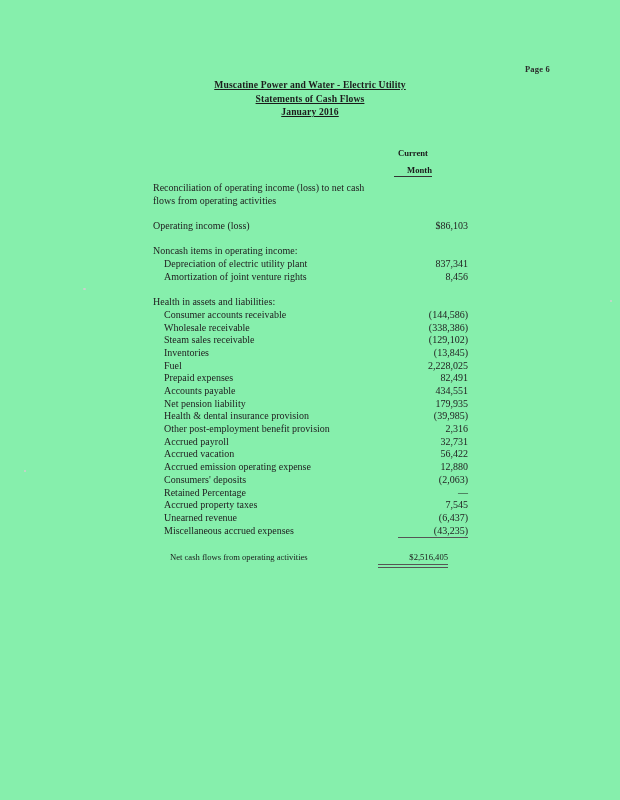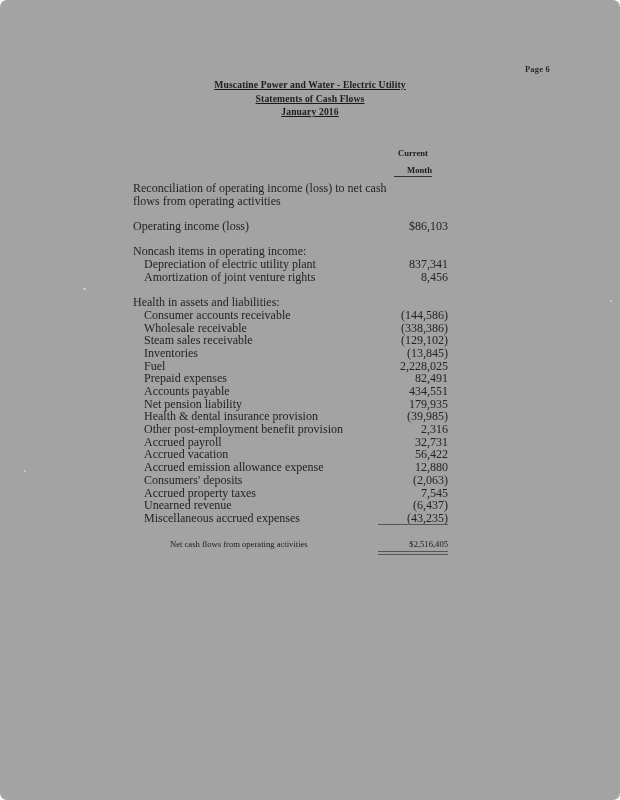--- a/index.html
+++ b/index.html
@@ -11,22 +11,21 @@
     height: 800px;
     background: #ffffff;
     font-family: "Liberation Serif", serif;
     color: #1a1a1a;
     overflow: hidden;
     position: relative;
   }
   .page {
     position: absolute;
     inset: 0;
-    background: #a3a3a3;
-    border-radius: 7px;
+    background: #86efac;
   }
   .page-number {
     position: absolute;
     top: 64px;
     right: 70px;
     font-size: 8.5px;
     font-weight: bold;
     color: #2b2b2b;
     letter-spacing: 0.2px;
   }
@@ -68,23 +67,24 @@
   }
   .body-block {
     position: absolute;
     top: 182px;
     left: 0;
     right: 0;
   }
   .row {
     position: relative;
     height: 12.7px;
-    font-size: 12px;
+    font-size: 10px;
     line-height: 12.7px;
     color: #222;
+    margin-left: 20px;
   }
   .row .label {
     position: absolute;
     left: 133px;
     white-space: nowrap;
   }
   .row.indent1 .label { left: 133px; }
   .row.indent2 .label { left: 144px; }
   .row .amount {
     position: absolute;
@@ -233,26 +233,30 @@
         </div>
         <div class="row indent2">
           <span class="label">Accrued payroll</span>
           <span class="amount">32,731</span>
         </div>
         <div class="row indent2">
           <span class="label">Accrued vacation</span>
           <span class="amount">56,422</span>
         </div>
         <div class="row indent2">
-          <span class="label">Accrued emission allowance expense</span>
+          <span class="label">Accrued emission operating expense</span>
           <span class="amount">12,880</span>
         </div>
         <div class="row indent2">
           <span class="label">Consumers' deposits</span>
           <span class="amount">(2,063)</span>
+        </div>
+        <div class="row indent2">
+          <span class="label">Retained Percentage</span>
+          <span class="amount">—</span>
         </div>
         <div class="row indent2">
           <span class="label">Accrued property taxes</span>
           <span class="amount">7,545</span>
         </div>
         <div class="row indent2">
           <span class="label">Unearned revenue</span>
           <span class="amount">(6,437)</span>
         </div>
         <div class="row indent2">

